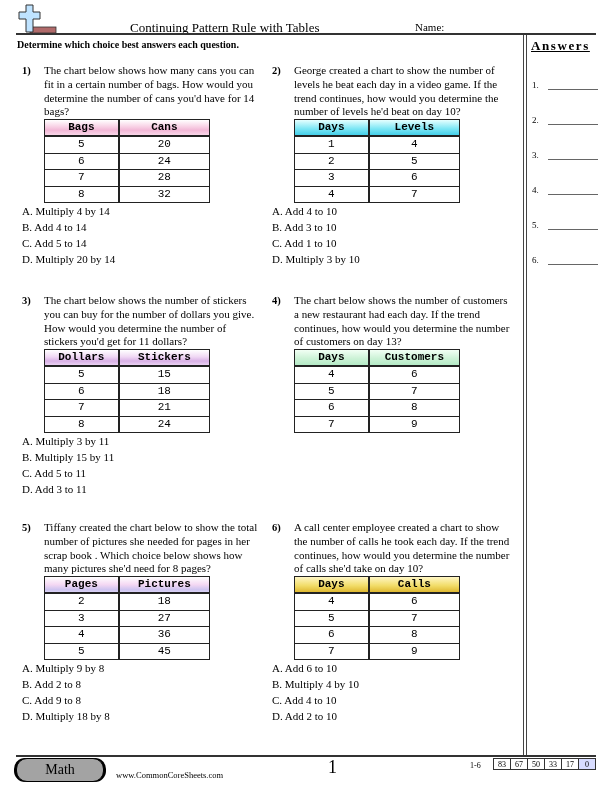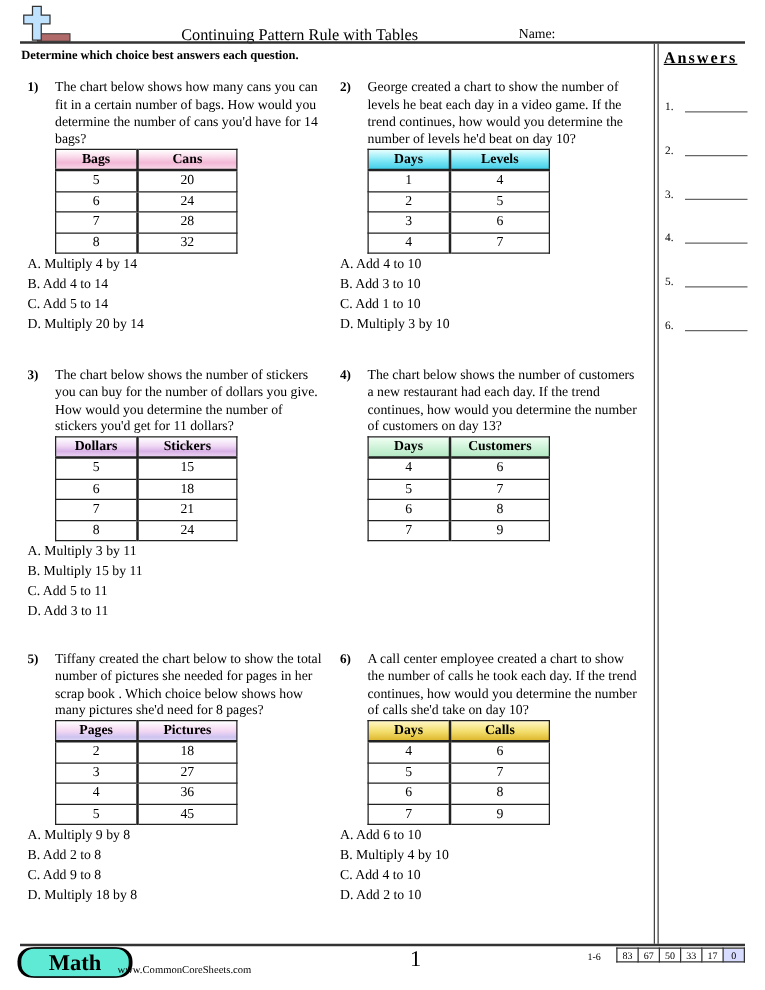--- a/index.html
+++ b/index.html
@@ -1,47 +1,47 @@
 <!DOCTYPE html>
 <html><head>
 <meta charset="utf-8">
 <style>
   html, body { margin:0; padding:0; background:#ffffff; }
   body { width:612px; height:792px; position:relative; overflow:hidden; font-family:"Liberation Serif", serif; color:#000; }
   .abs { position:absolute; }
   
   #logo { left:16px; top:4px; width:44px; height:30px; }
-  #title { left:145px; top:20px; font-size:13px; }
+  #title { left:130px; top:20px; font-size:13px; }
   #name-label { left:415px; top:21px; font-size:11px; }
   #header-rule { left:16px; top:33px; width:580px; height:2px; background:#333; }
   #instructions { left:17px; top:39px; font-size:10px; font-weight:bold; }
   
   #answers-divider { left:523px; top:35px; width:4px; height:720px; border-left:1.2px solid #444; border-right:1.2px solid #444; box-sizing:border-box; }
   #answers-title { left:531px; top:38px; font-size:13px; font-weight:bold; text-decoration:underline; letter-spacing:1.6px; }
   .ans-row { position:absolute; left:532px; font-size:9px; display:flex; align-items:flex-end; }
   .ans-row .line { display:inline-block; width:50px; border-bottom:1.5px solid #666; margin-left:9px; height:1px; }
   
   .q { position:absolute; width:240px; font-size:11px; line-height:13.8px; }
   .q .num { position:absolute; left:0; top:0; font-weight:bold; font-size:10.5px; }
   .q .text { margin-left:22px; }
-  .q table { margin-left:22px; border-collapse:collapse; width:146px; font-size:11px; }
+  .q table { margin-left:22px; border-collapse:collapse; width:166px; font-size:11px;font-family:Liberation Mono, monospace; }
   .q th, .q td { border:1.2px solid #222; text-align:center; padding:0; height:15.5px; }
   .q th { font-weight:bold; height:15px; border-bottom:2px solid #222; }
   .q td:first-child, .q th:first-child { width:45%; border-right:2px solid #222; }
   .q .choices { margin-top:1px; line-height:15.8px; }
   .hdr-pink { background:linear-gradient(#fff 0%, #f9d6e8 35%, #f2b7d6 60%, #fbe3ef 100%); }
   .hdr-cyan { background:linear-gradient(#e6ffff 0%, #7fe7f5 50%, #32c8e6 100%); }
   .hdr-purple { background:linear-gradient(#fff 0%, #f0d8f4 40%, #d8b0e6 65%, #f3e2f8 100%); }
   .hdr-green { background:linear-gradient(#f2fff4 0%, #ccf2d6 50%, #aee8c2 100%); }
   .hdr-lav { background:linear-gradient(#fff 0%, #f4d8f3 45%, #cdc3f0 75%, #e6e0fa 100%); }
   .hdr-gold { background:linear-gradient(#fff6c4 0%, #f2dd6a 50%, #d9ad1e 100%); }
   
   #footer-rule { left:16px; top:755px; width:580px; height:1.5px; background:#333; }
-  #math-badge { left:16px; top:758px; width:86px; height:22px; border:1.5px solid #000; border-radius:11px; background:#5eead4; box-shadow: -2px 0 0 #000, 2px 0 0 #000; text-align:center; font-weight:bold; font-size:18px; line-height:22px; }
-  #site { left:94px; top:770px; font-size:8.5px; }
+  #math-badge { left:16px; top:758px; width:86px; height:22px; border:1.5px solid #000; border-radius:11px; background:#a3a3a3; box-shadow: -2px 0 0 #000, 2px 0 0 #000; text-align:center; font-weight:normal; font-size:14px; line-height:22px; }
+  #site { left:116px; top:770px; font-size:8.5px; }
   #page-num { left:328px; top:757px; font-size:18px; }
   #score-label { left:470px; top:761px; font-size:8px; }
   #score-table { left:493px; top:758px; border-collapse:collapse; font-size:8px; }
   #score-table td { border:1px solid #333; padding:0 2px; height:10px; text-align:center; min-width:12px; }
   #score-table td.last { background:#d8dcff; }
 </style>
 </head>
 <body>
 
 <svg id="logo" class="abs" viewBox="0 0 44 30">

